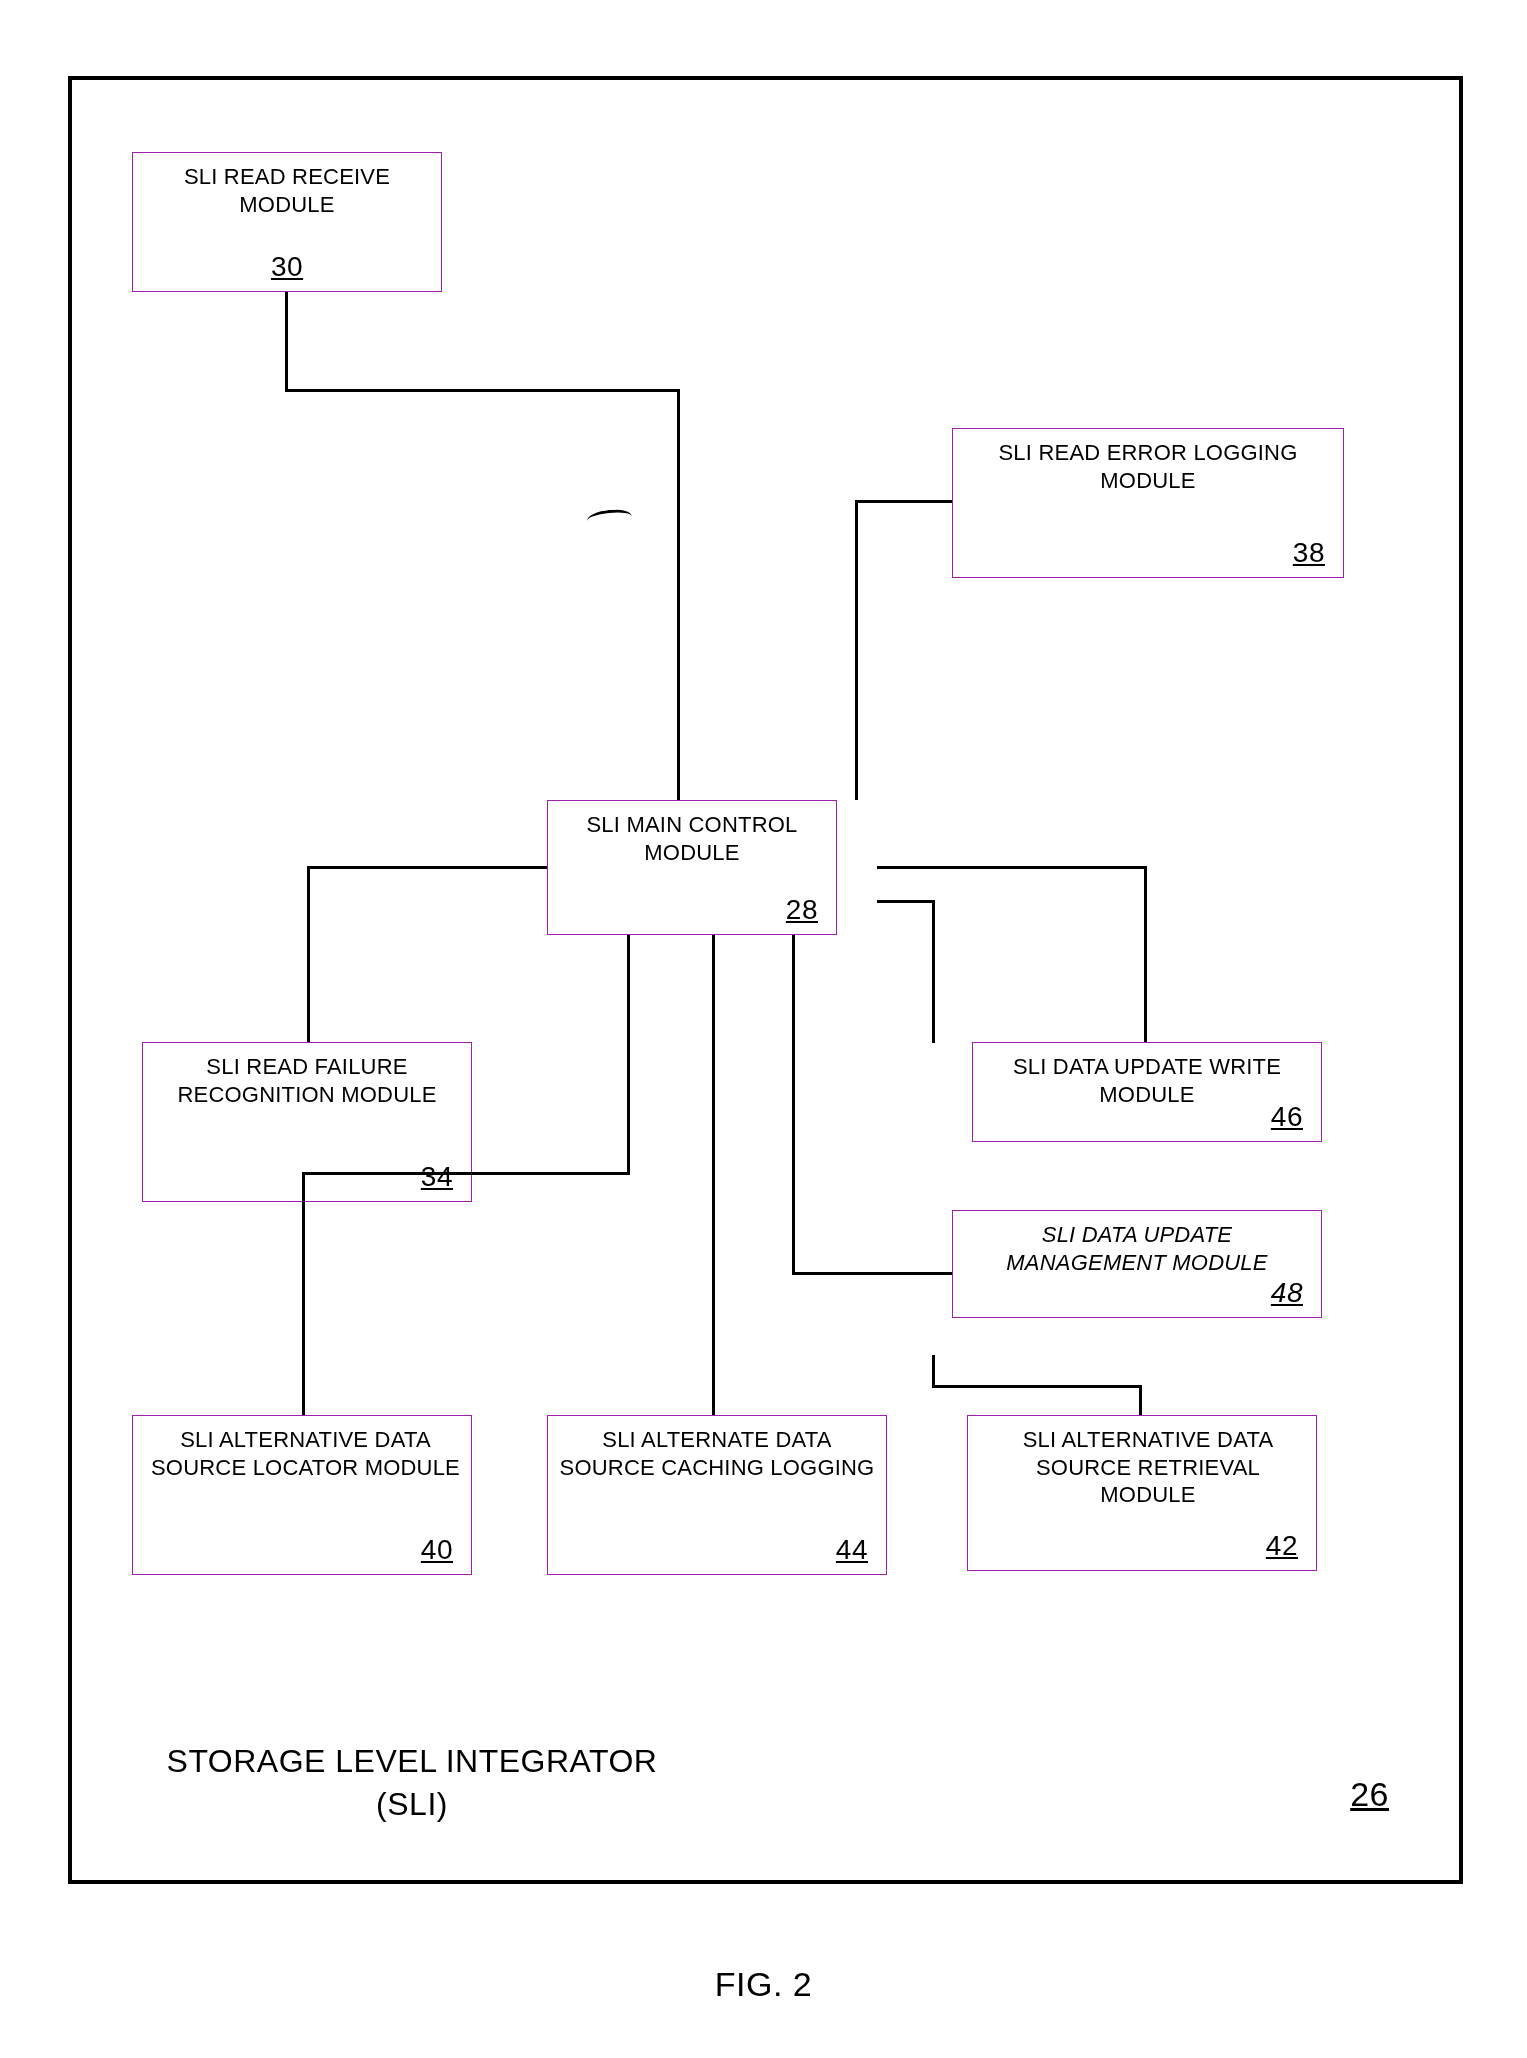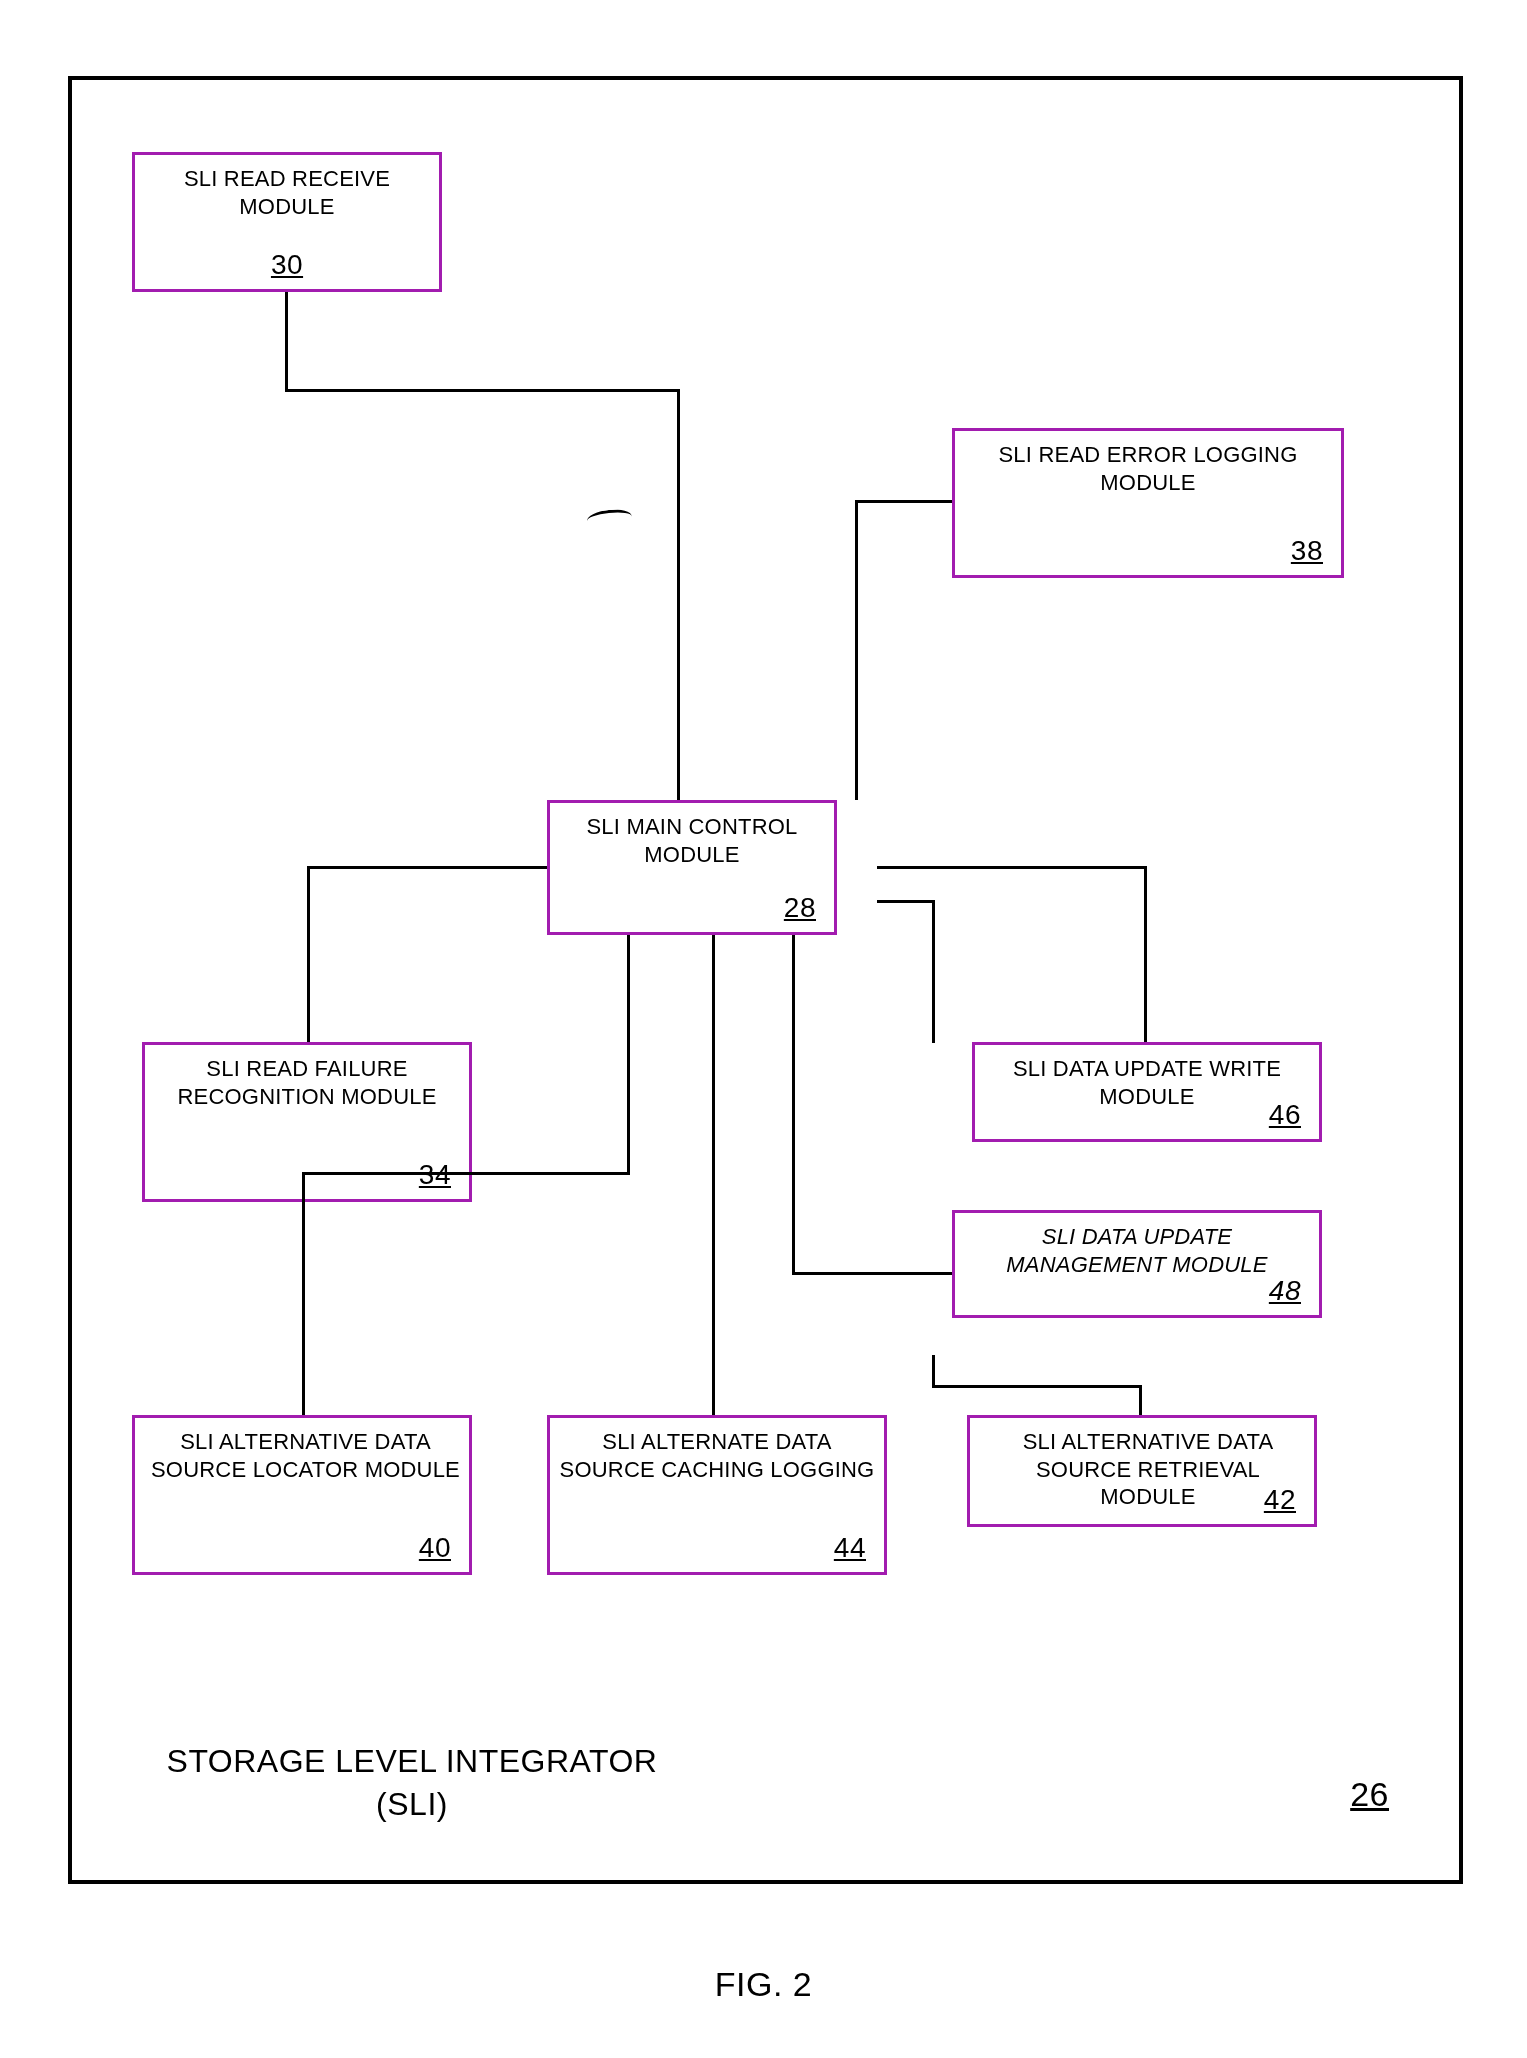--- a/index.html
+++ b/index.html
@@ -18,21 +18,21 @@
     position: absolute;
     left: 68px;
     top: 76px;
     width: 1395px;
     height: 1808px;
     border: 4px solid #000;
     box-sizing: border-box;
   }
   .module-box {
     position: absolute;
-    border: 3px solid #a21caf;
+    border: 1px solid #a21caf;
     box-sizing: border-box;
     background: #fff;
     display: flex;
     flex-direction: column;
     align-items: center;
     justify-content: flex-start;
     padding: 10px 8px 8px 8px;
   }
   .module-title {
     font-size: 22px;
@@ -132,21 +132,21 @@
     <div class="module-box" style="left:60px; top:1335px; width:340px; height:160px;padding-left:15px;">
       <div class="module-title">SLI ALTERNATIVE DATA SOURCE LOCATOR MODULE</div>
       <div class="module-ref">40</div>
     </div>
 
     <div class="module-box" style="left:475px; top:1335px; width:340px; height:160px;">
       <div class="module-title">SLI ALTERNATE DATA SOURCE CACHING LOGGING</div>
       <div class="module-ref">44</div>
     </div>
 
-    <div class="module-box" style="left:895px; top:1335px; width:350px; height:112px;padding-left:20px;">
+    <div class="module-box" style="left:895px; top:1335px; width:350px; height:156px;padding-left:20px;">
       <div class="module-title">SLI ALTERNATIVE DATA SOURCE RETRIEVAL MODULE</div>
       <div class="module-ref">42</div>
     </div>
 
     <div class="conn v" style="left:213px; top:212px; height:100px;"></div>
     <div class="conn h" style="left:213px; top:309px; width:395px;"></div>
     <div class="conn v" style="left:605px; top:309px; height:411px;"></div>
 
     <div class="conn h" style="left:783px; top:420px; width:97px;"></div>
     <div class="conn v" style="left:783px; top:420px; height:300px;"></div>

